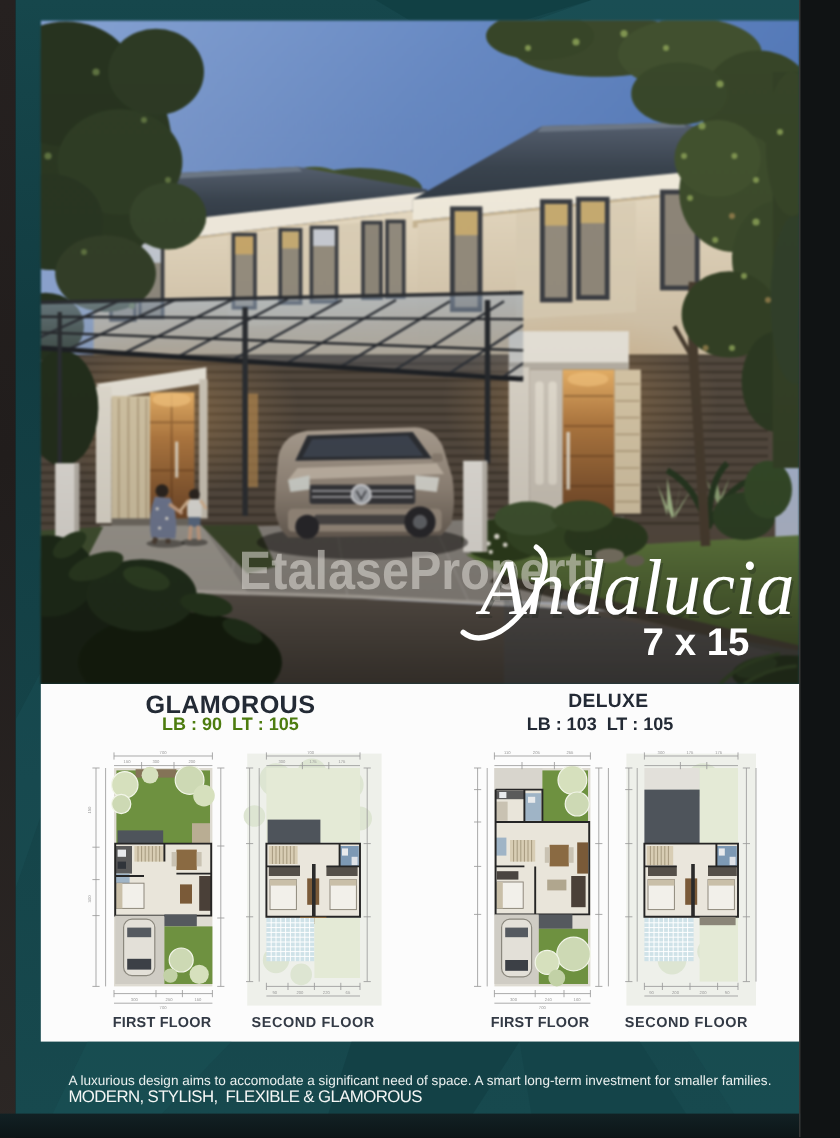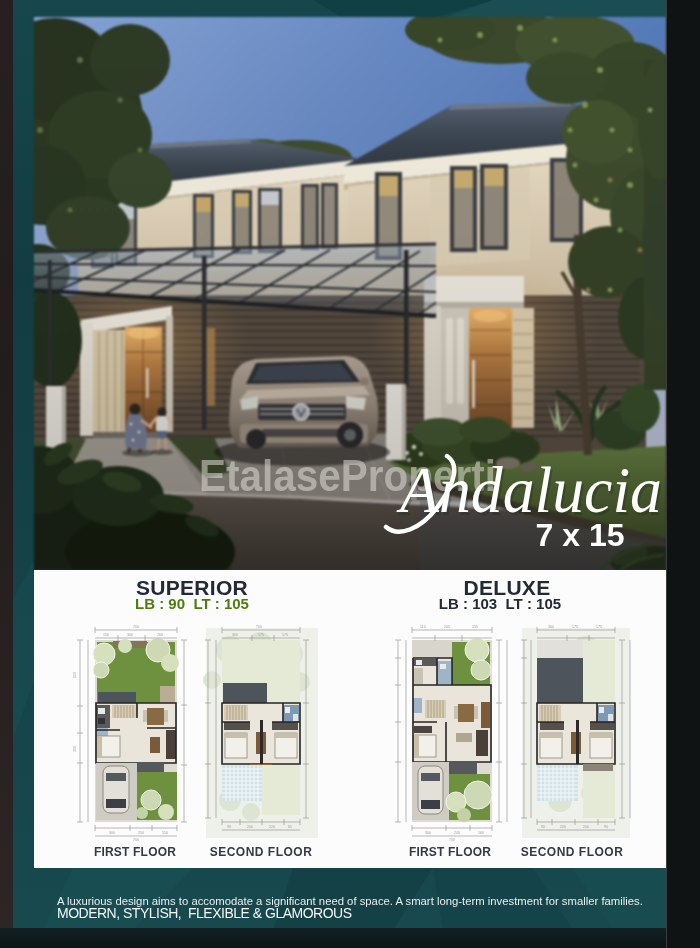--- a/index.html
+++ b/index.html
@@ -442,25 +442,25 @@
 
     <text x="400" y="512" font-family="Liberation Serif, serif" font-style="italic" font-size="66" fill="#ffffff" textLength="262" lengthAdjust="spacingAndGlyphs">Andalucia</text>
 
     <path d="M386,527 C398,537 420,531 439,505 C456,481 459,464 447,456" stroke="#ffffff" stroke-width="4.5" fill="none" stroke-linecap="round"></path>
 
     <text x="580" y="546" text-anchor="middle" font-family="Liberation Sans, sans-serif" font-size="32" font-weight="bold" fill="#ffffff">7 x 15</text>
   </svg>
 
   <div class="abs" style="left:34px;top:570px;width:632px;height:298px;background:#fcfcfc;"></div>
 
-  <div class="abs" style="left:34px;top:576px;width:316px;text-align:center;font-weight:bold;font-size:21px;letter-spacing:0.3px;color:#232a35;">SUPERIOR</div>
+  <div class="abs" style="left:34px;top:576px;width:316px;text-align:center;font-weight:bold;font-size:21px;letter-spacing:0.3px;color:#232a35;">GLAMOROUS</div>
 
   <div class="abs" style="left:34px;top:595px;width:316px;text-align:center;font-weight:bold;font-size:15px;letter-spacing:0px;color:#4d7c0f;">LB : 90&nbsp;&nbsp;LT : 105</div>
 
-  <div class="abs" style="left:357px;top:576px;width:300px;text-align:center;font-weight:bold;font-size:21px;letter-spacing:0.3px;color:#232a35;">DELUXE</div>
+  <div class="abs" style="left:357px;top:576px;width:300px;text-align:center;font-weight:bold;font-size:16px;letter-spacing:0.3px;color:#232a35;">DELUXE</div>
 
   <div class="abs" style="left:350px;top:595px;width:300px;text-align:center;font-weight:bold;font-size:15px;letter-spacing:0px;color:#232a35;">LB : 103&nbsp;&nbsp;LT : 105</div>
 
   <svg class="abs" style="left:34px;top:620px;filter:blur(0.35px);" width="632" height="225" viewBox="34 620 632 225" font-family="Liberation Sans, sans-serif">
 
     <rect x="95" y="640" width="82" height="182" fill="#dedbd2"></rect>
 
     <rect x="97" y="642" width="78" height="64" fill="#6e9140"></rect>
 
     <rect x="113" y="641" width="34" height="7" fill="#847357"></rect>

